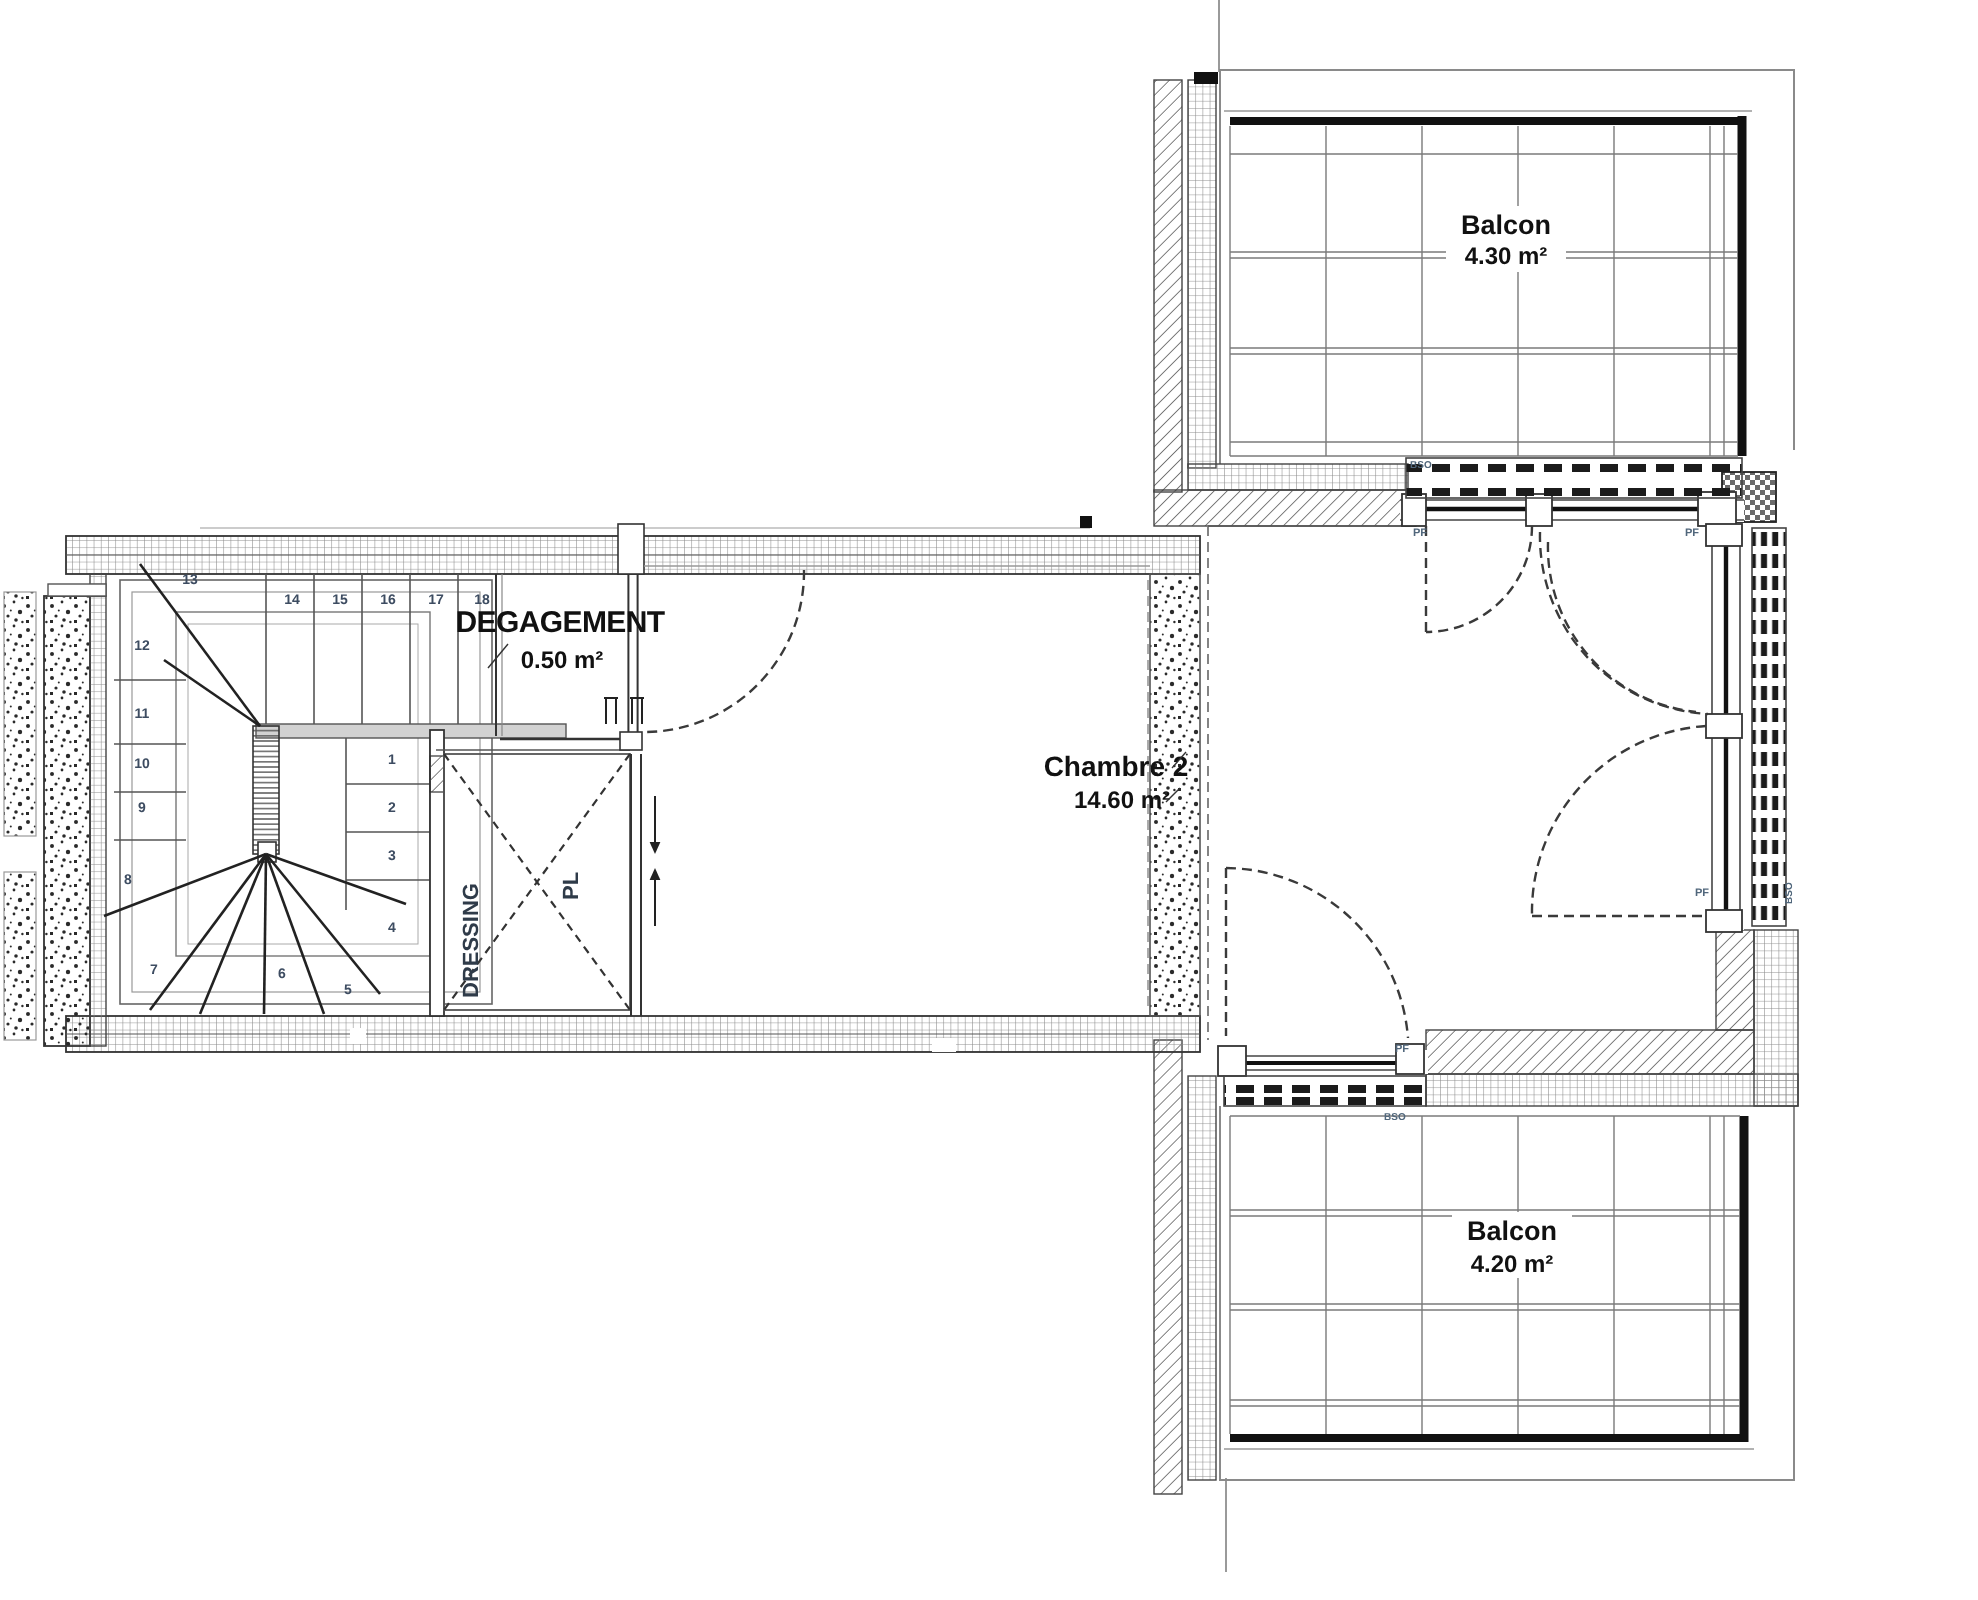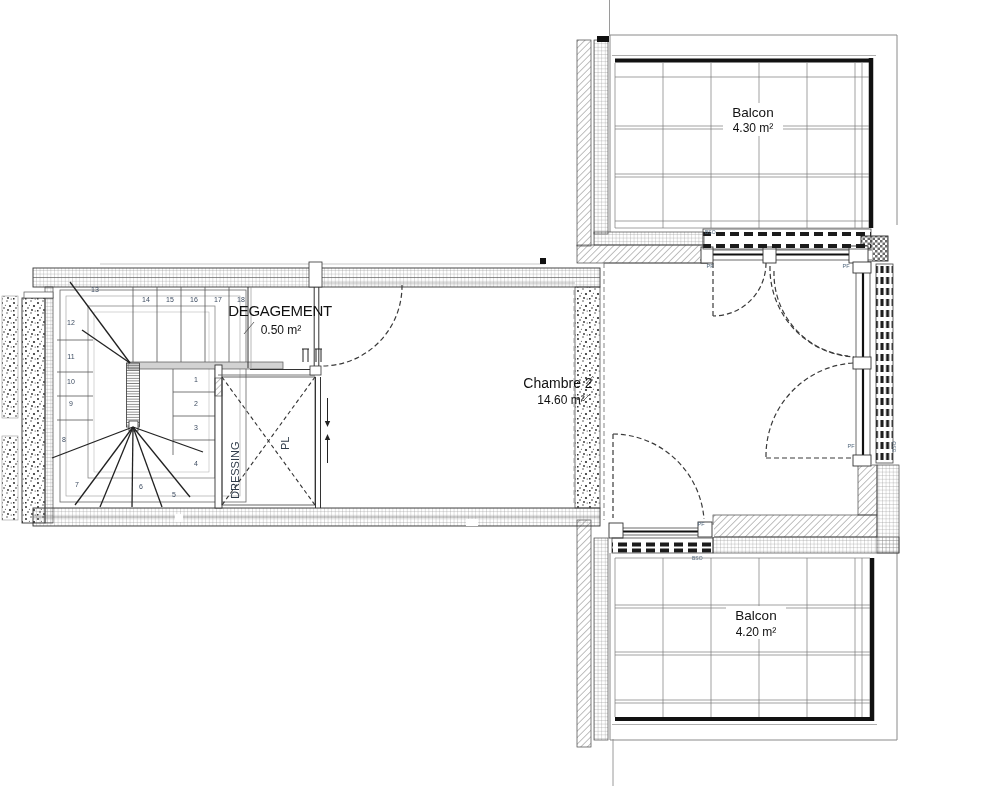--- a/index.html
+++ b/index.html
@@ -1,17 +1,17 @@
 <!DOCTYPE html>
 <html><head>
 <meta charset="utf-8">
 <style>
   html,body{margin:0;padding:0;background:#ffffff;}
   #stage{position:relative;width:989px;height:800px;background:#fff;overflow:hidden;
-         font-family:"Liberation Sans", sans-serif;}
+         font-family:"Liberation Sans", sans-serif;font-weight:bold;}
   svg text{font-family:"Liberation Sans", sans-serif;}
 </style>
 </head>
 <body>
 
 <div id="stage">
 <svg width="989" height="800" viewBox="0 0 989 800">
   <defs>
     <pattern id="diag" width="4.6" height="4.6" patternUnits="userSpaceOnUse" patternTransform="rotate(45)">
       <line x1="0" y1="0" x2="0" y2="4.6" stroke="#5f5f5f" stroke-width="0.8"></line>

